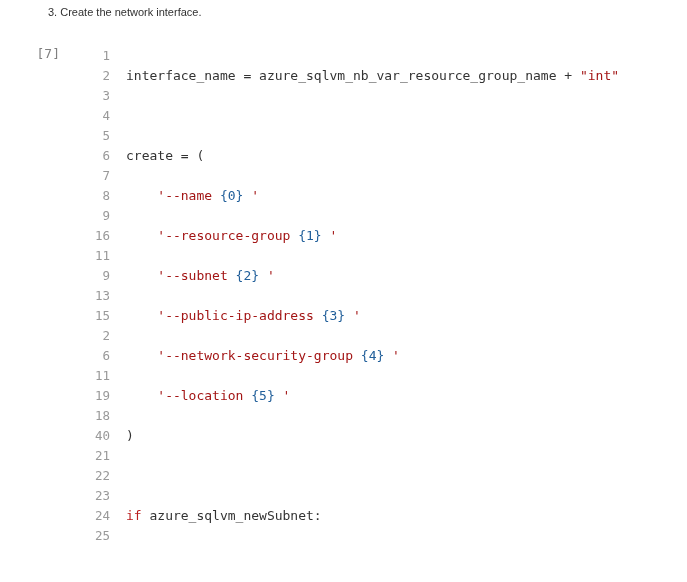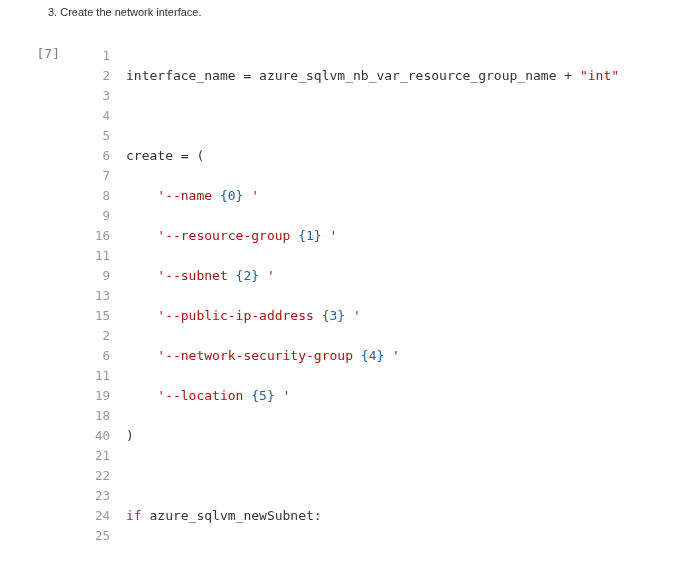--- a/index.html
+++ b/index.html
@@ -59,21 +59,21 @@
   .gutter div{height:20px;}
   .code{
     flex:1;
     padding:6px 8px;
     color:var(--mono);
     white-space:pre;
     overflow:hidden;
   }
   .code .line{height:20px;display:block;}
   .tkn-blue{color:#215f9a;}
-  .tkn-kw{color:#6d28d9;}
+  .tkn-kw{color:#b91c1c;}
   .tkn-brown{color:#a31515;}
 </style>
 </head>
 <body>
 
 <div class="step">
   <span>3.</span>
   <span>Create the network interface.</span>
 </div>
 

